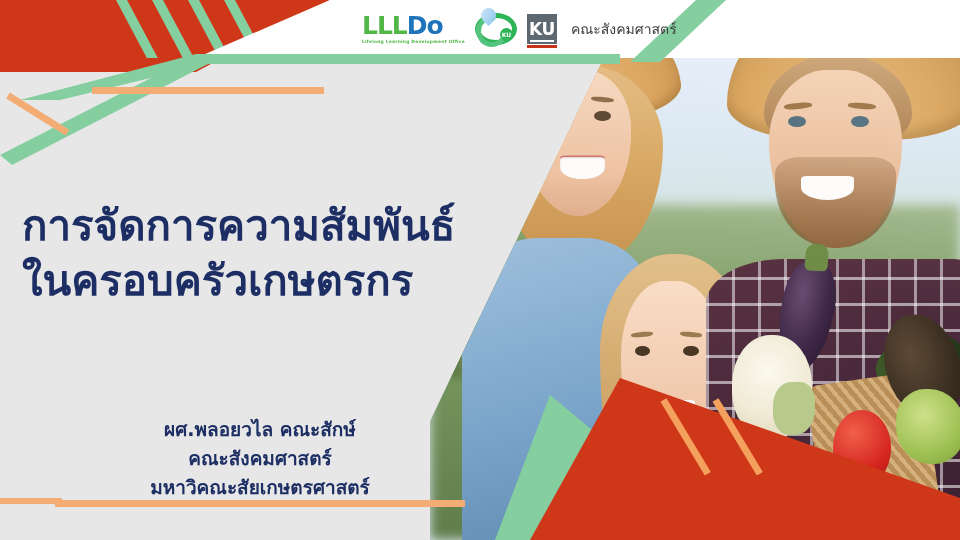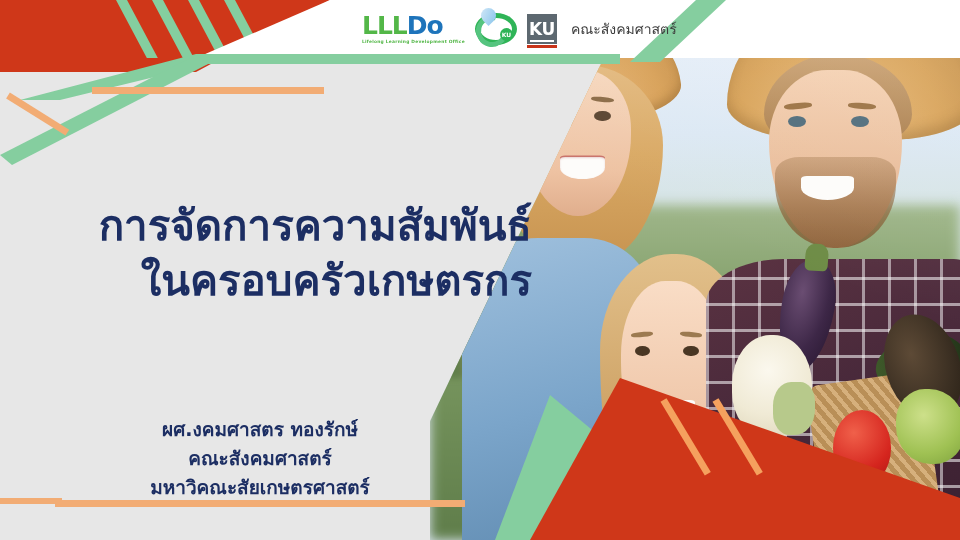--- a/index.html
+++ b/index.html
@@ -414,21 +414,21 @@
 
   
   .title {
     position: absolute;
     left: 22px; top: 198px;
     width: 510px;
     color: var(--navy);
     font-weight: bold;
     font-size: 42px;
     line-height: 1.32;
-    text-align: right;
+    text-align: left;
     z-index: 10;
     white-space: pre-line;
   }
   .byline {
     position: absolute;
     left: 30px; top: 415px;
     width: 460px;
     text-align: center;
     color: var(--navy);
     font-weight: bold;
@@ -534,18 +534,18 @@
       <div class="ku-underline"></div>
     </div>
 
     <div class="faculty-text">คณะสังคมศาสตร์</div>
   </div>
 
   <div class="title">การจัดการความสัมพันธ์
 ในครอบครัวเกษตรกร</div>
 
   <div class="byline">
-    <div>ผศ.งคมศาสตร ทองรักษ์</div>
+    <div>ผศ.พลอยวไล คณะสักษ์</div>
     <div>คณะสังคมศาสตร์</div>
     <div>มหาวิคณะสัยเกษตรศาสตร์</div>
   </div>
 
 </div>
 
 </body></html>

